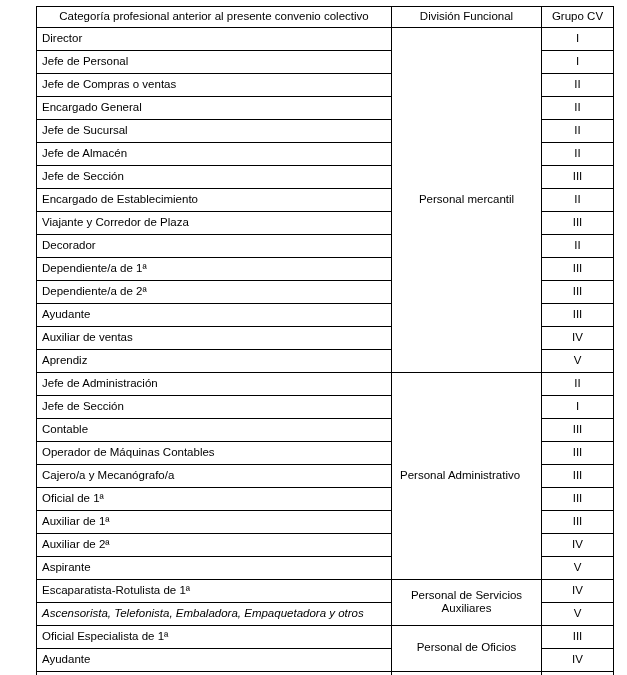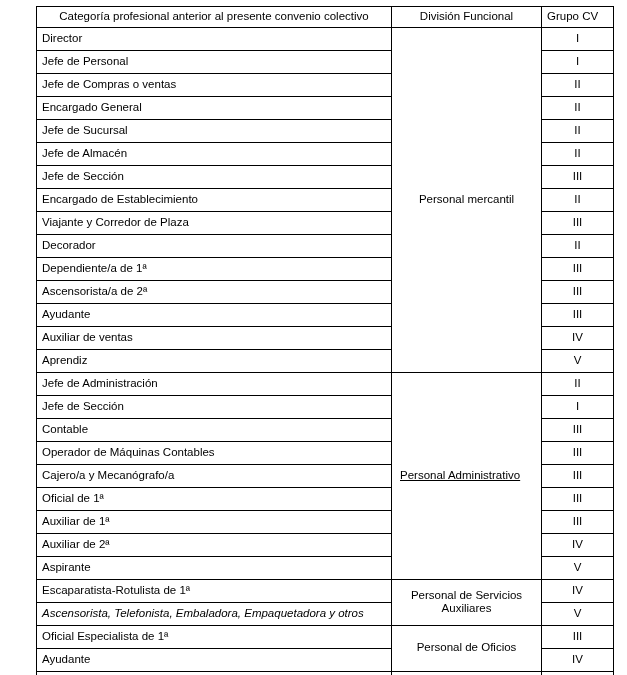--- a/index.html
+++ b/index.html
@@ -35,41 +35,40 @@
     font-weight: normal;
   }
   th.head-cat {
     text-align: center;
     padding: 5px 6px;
   }
   th.head-div {
     text-align: center;
   }
   th.head-grp {
-    text-align: left;
+    text-align: center;
   }
   td.cat-cell {
     text-align: left;
     height: 16px;
   }
   td.cat-cell.justify {
     text-align: justify;
     text-align-last: left;
     font-style: italic;
   }
   td.div-cell {
     text-align: center;
     padding-left: 8px;
   }
   td.div-cell.justify {
     text-align: justify;
     text-align-last: left;
     padding-left: 8px;
     padding-right: 14px;
-    text-decoration: underline;
   }
   td.grp-cell {
     text-align: center;
   }
   col.c-cat { width: 355px; }
   col.c-div { width: 150px; }
   col.c-grp { width: 72px; }
 </style>
 </head>
 <body>
@@ -129,21 +128,21 @@
       </tr>
       <tr>
         <td class="cat-cell">Decorador</td>
         <td class="grp-cell">II</td>
       </tr>
       <tr>
         <td class="cat-cell">Dependiente/a de 1ª</td>
         <td class="grp-cell">III</td>
       </tr>
       <tr>
-        <td class="cat-cell">Ascensorista/a de 2ª</td>
+        <td class="cat-cell">Dependiente/a de 2ª</td>
         <td class="grp-cell">III</td>
       </tr>
       <tr>
         <td class="cat-cell">Ayudante</td>
         <td class="grp-cell">III</td>
       </tr>
       <tr>
         <td class="cat-cell">Auxiliar de ventas</td>
         <td class="grp-cell">IV</td>
       </tr>

